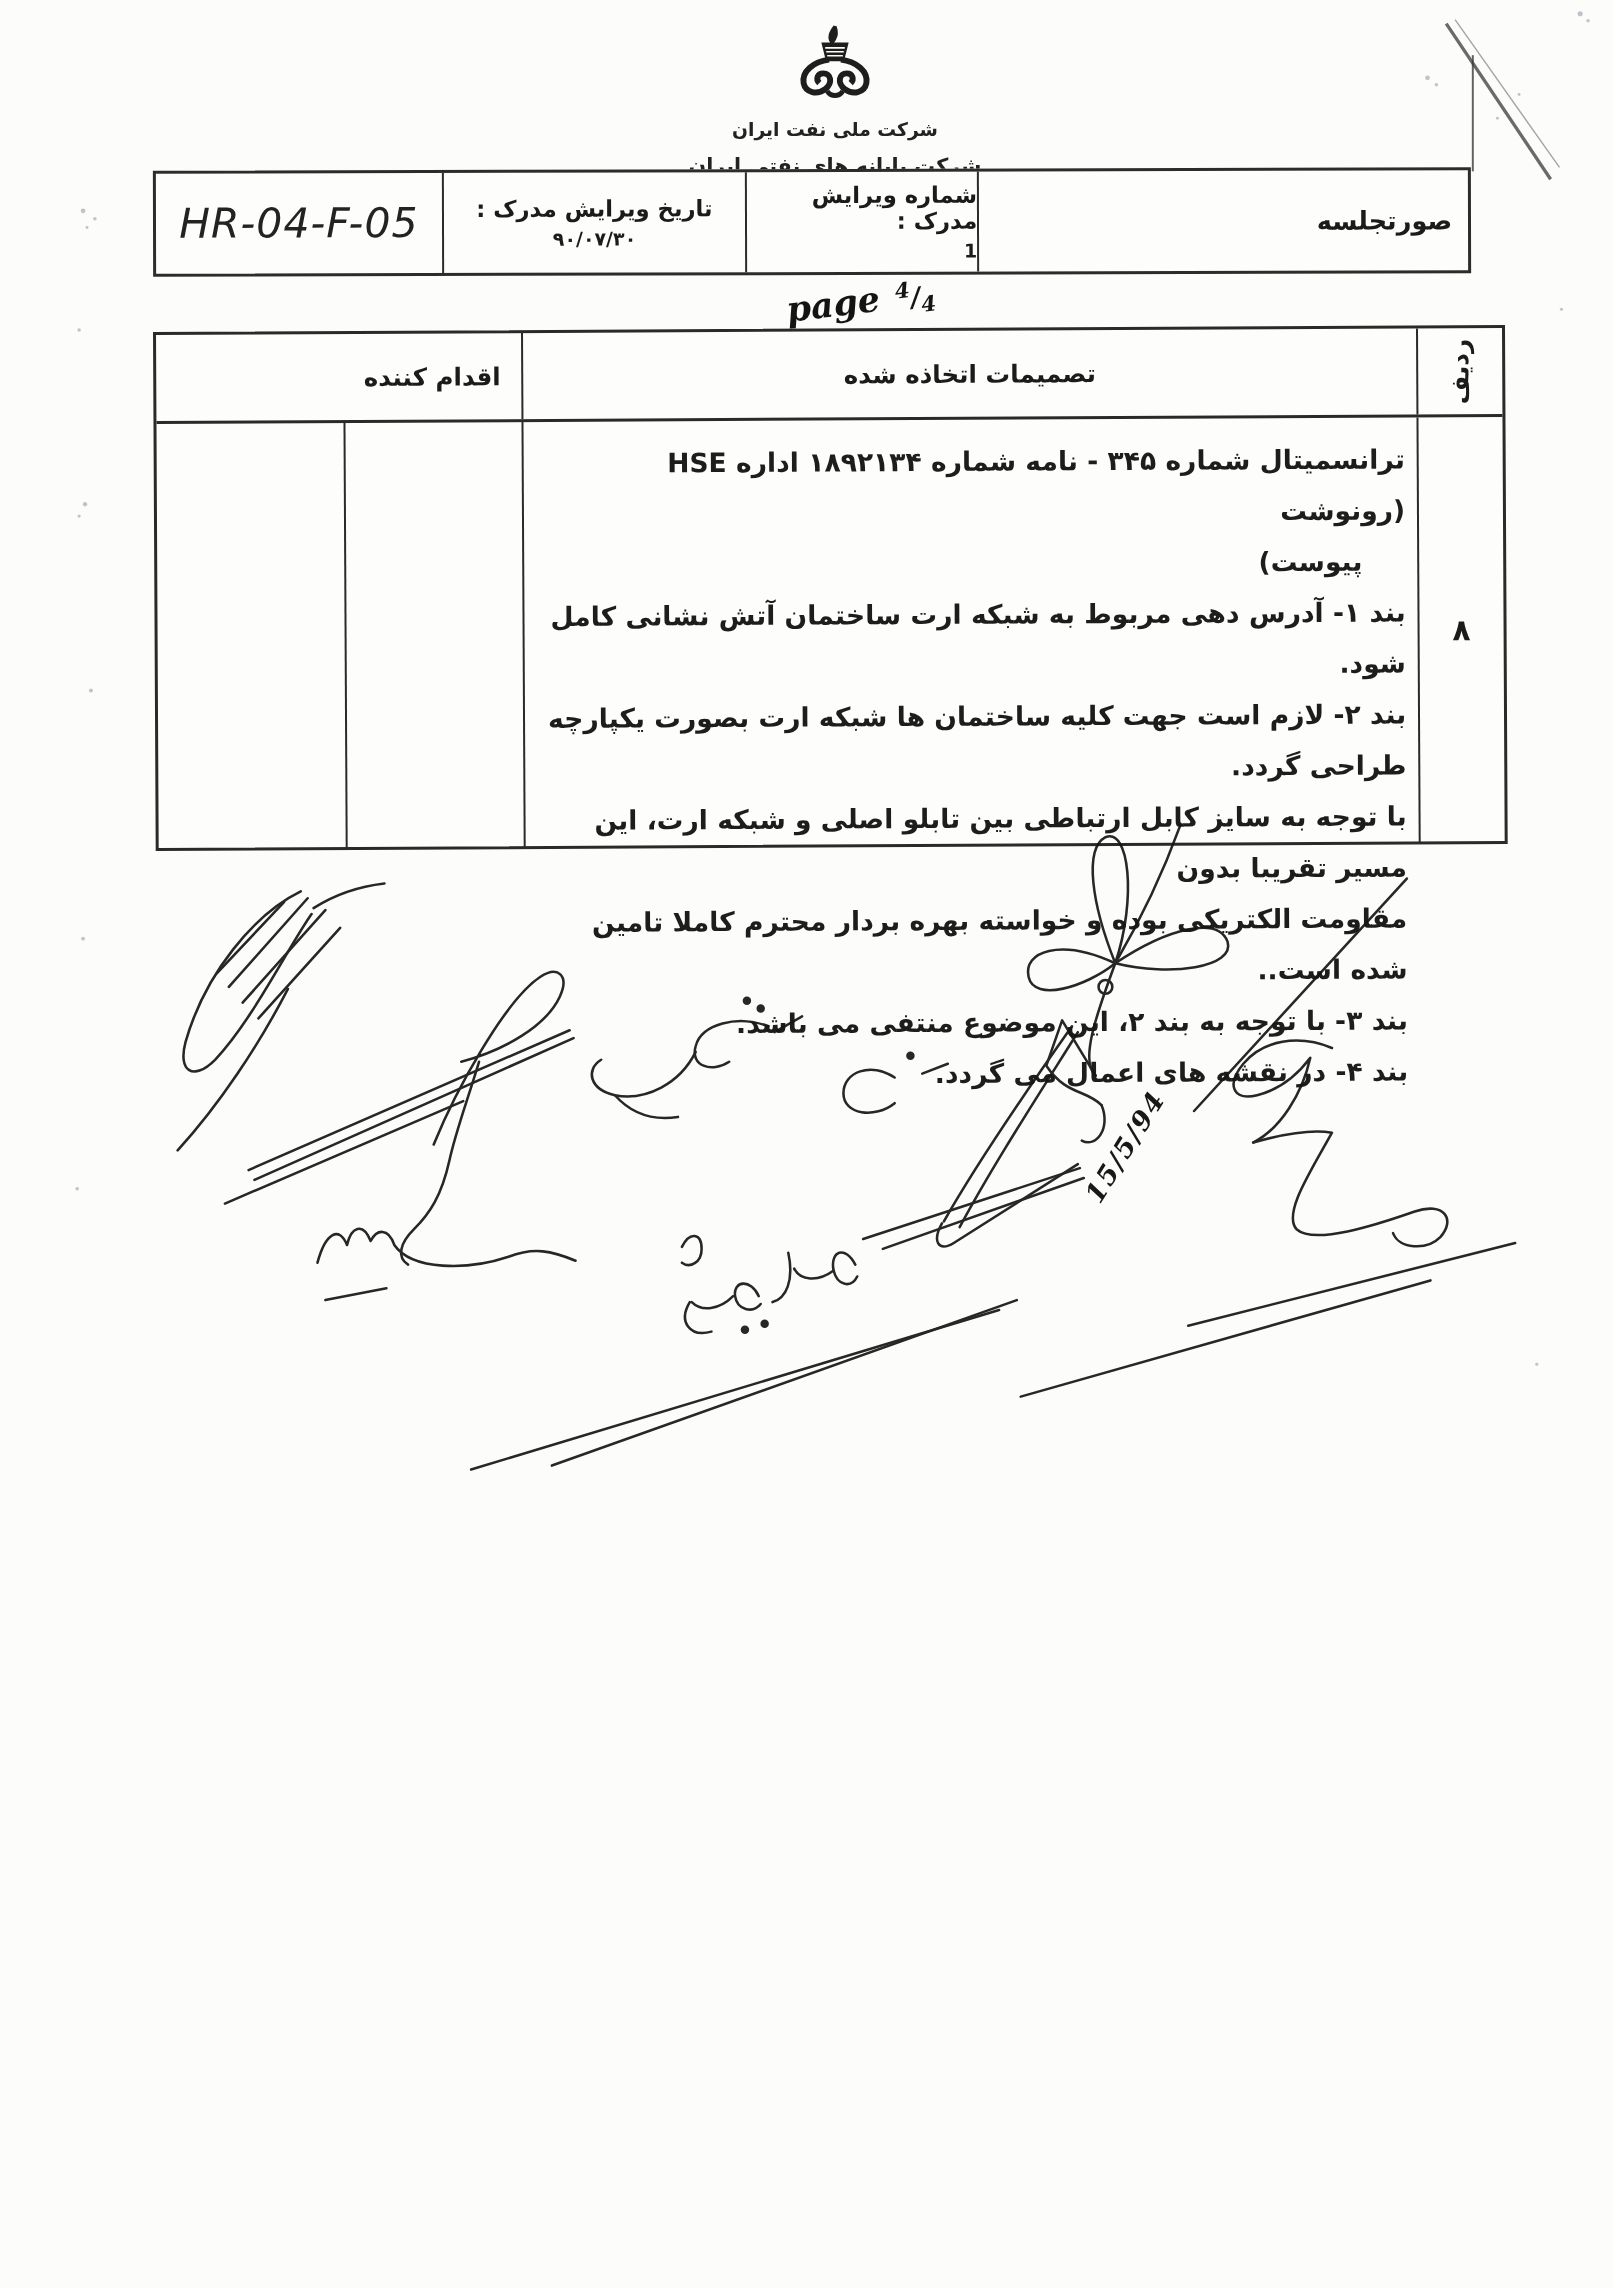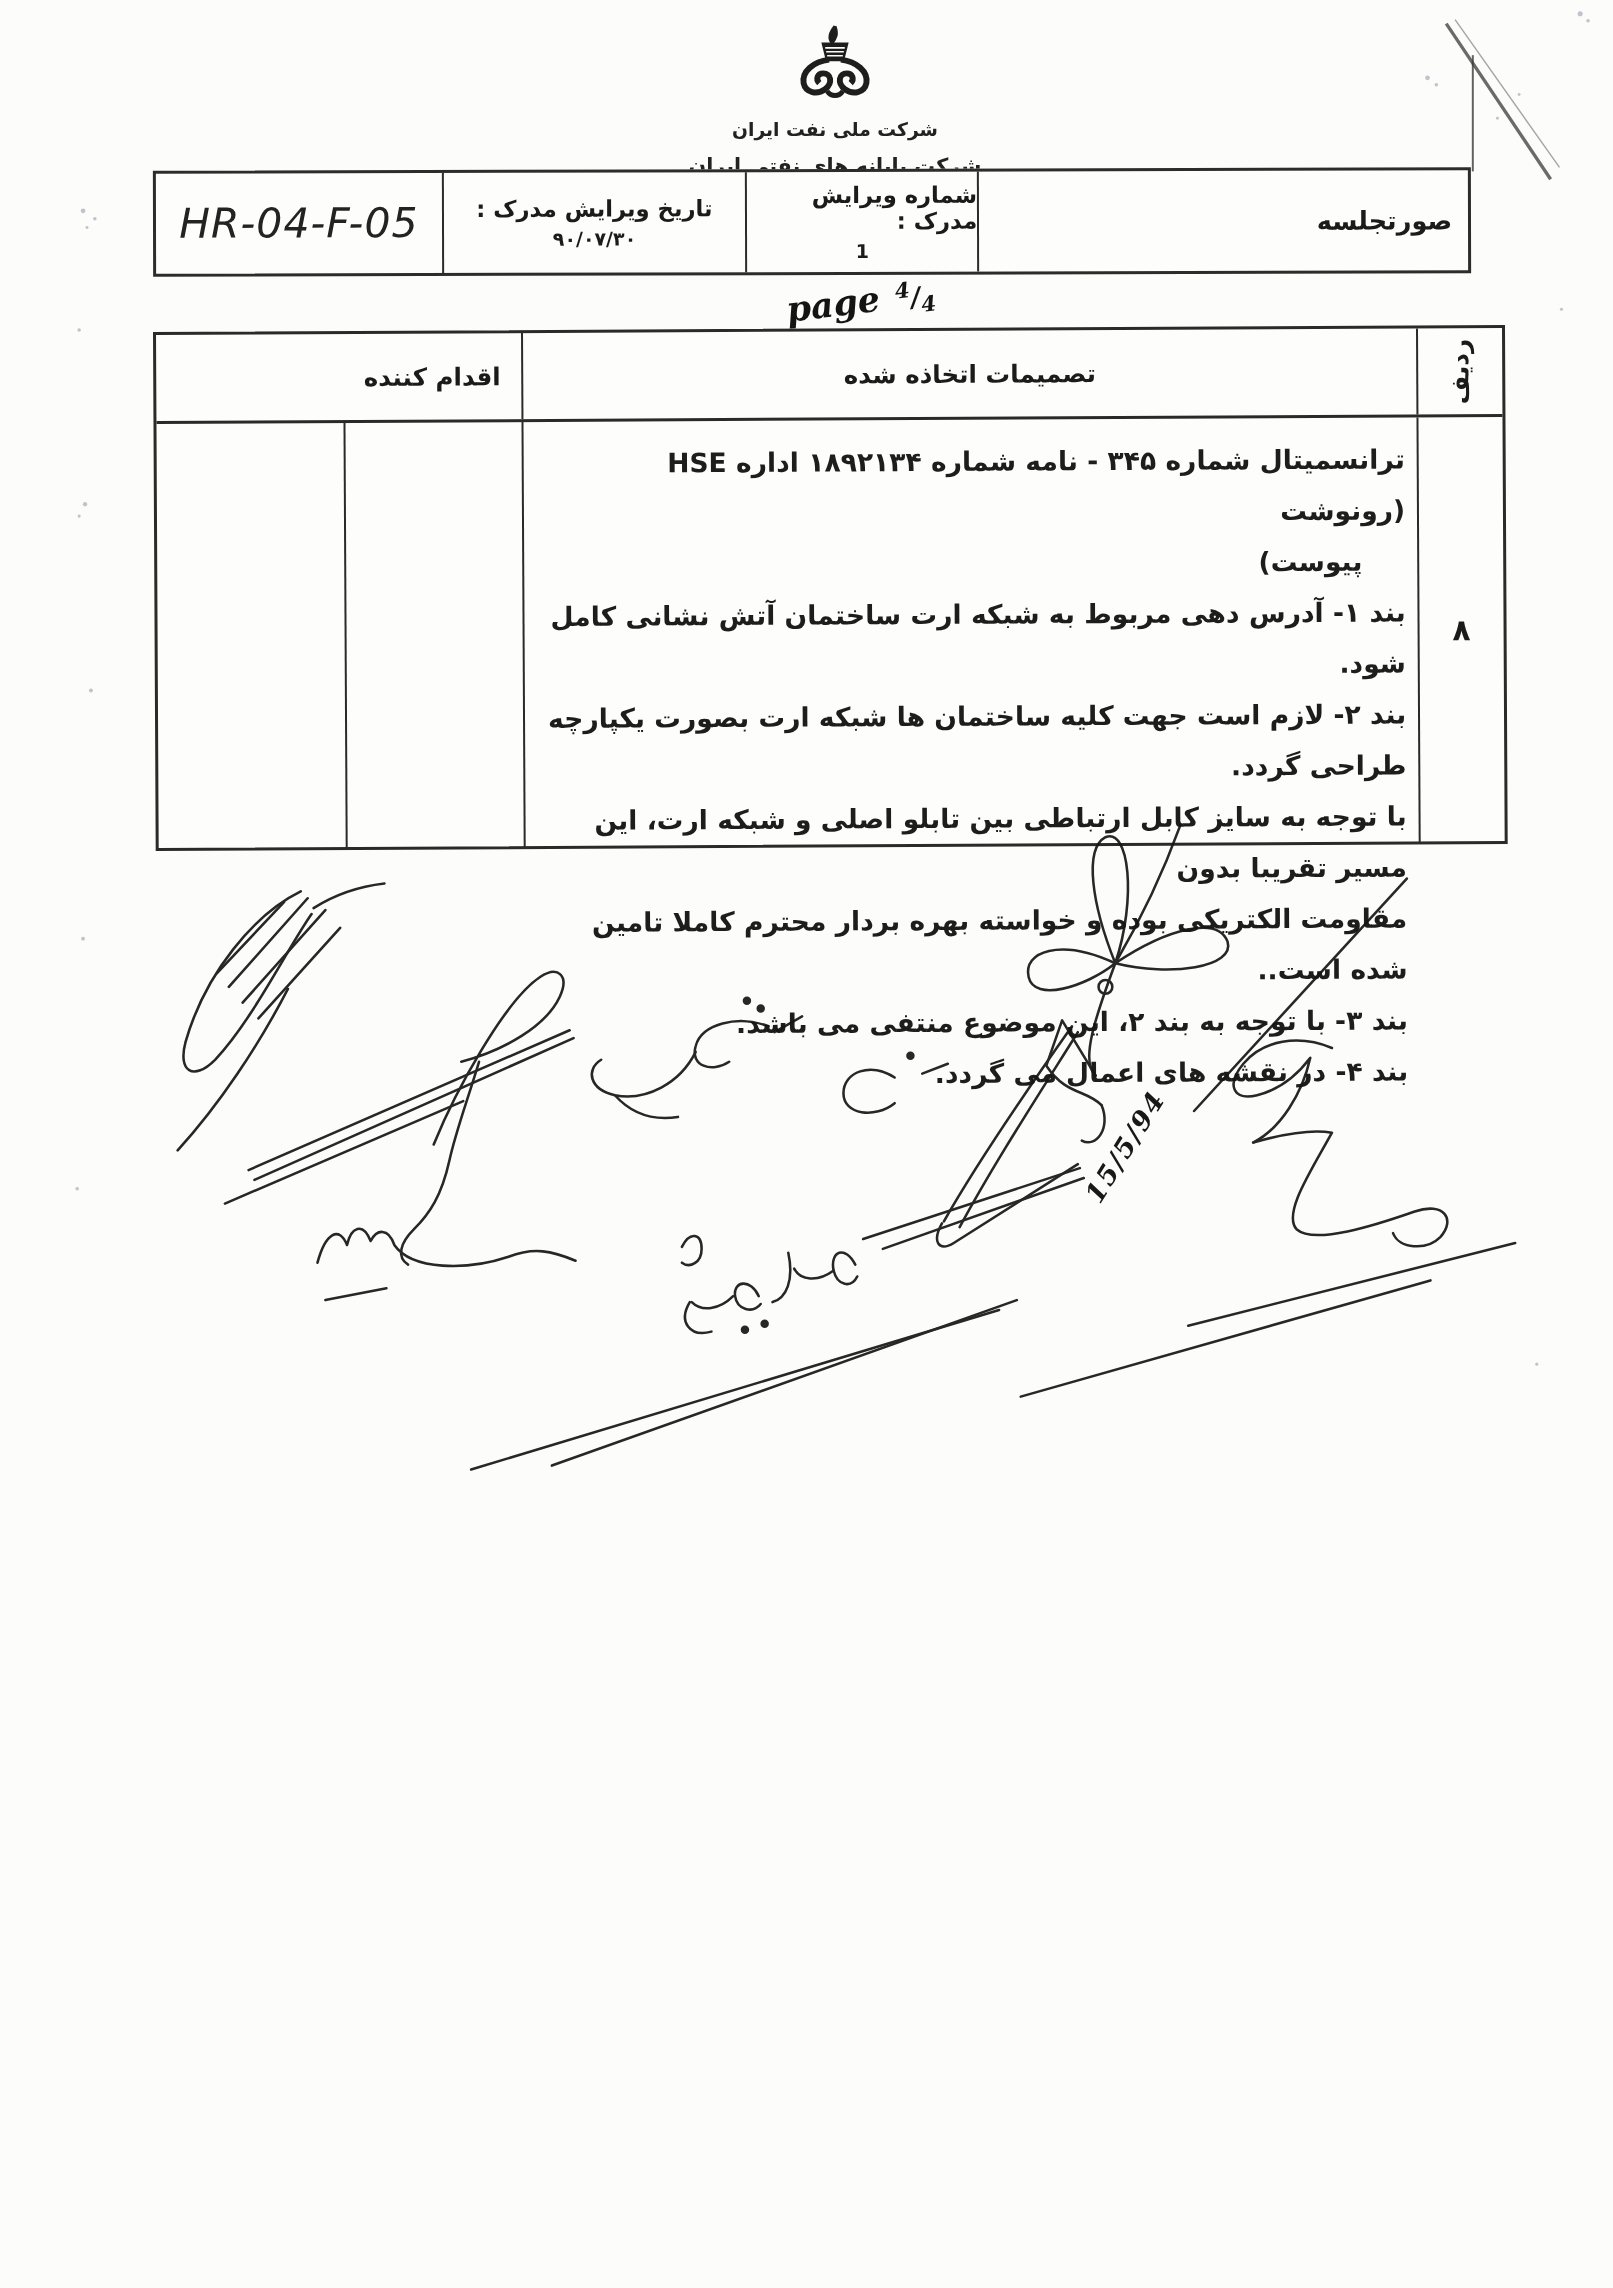--- a/index.html
+++ b/index.html
@@ -21,21 +21,21 @@
     position:absolute;left:153px;top:169px;width:1318px;height:106px;
     display:flex;flex-direction:row-reverse;
     border:3px solid #2c2c2c;
     box-sizing:border-box;
     transform:rotate(-0.15deg);
     background:#fdfdfb;
   }
   .h-cell{box-sizing:border-box;border-left:2px solid #2c2c2c;display:flex;flex-direction:column;justify-content:center;}
   .h-cell:last-child{border-left:none;}
   .cell-doc-type{width:493px;direction:rtl;padding-right:15.8px;font-size:25.6px;font-weight:bold;justify-content:center;}
-  .cell-rev-no{width:233px;align-items:center;}
+  .cell-rev-no{width:233px;align-items:flex-end;}
   .cell-rev-date{width:305px;align-items:center;}
   .cell-form-code{width:287px;align-items:center;justify-content:center;}
   .h-label{font-size:22.7px;font-weight:bold;direction:rtl;}
   .h-value{font-size:19px;font-weight:bold;margin-top:5.9px;direction:rtl;}
   .form-code{font-style:italic;font-size:41px;letter-spacing:1px;font-weight:500;color:#232323;}
   
   .page-note{
     position:absolute;left:786px;top:280px;
     transform:rotate(-7deg);
     font-family:"DejaVu Serif",serif;font-style:italic;

